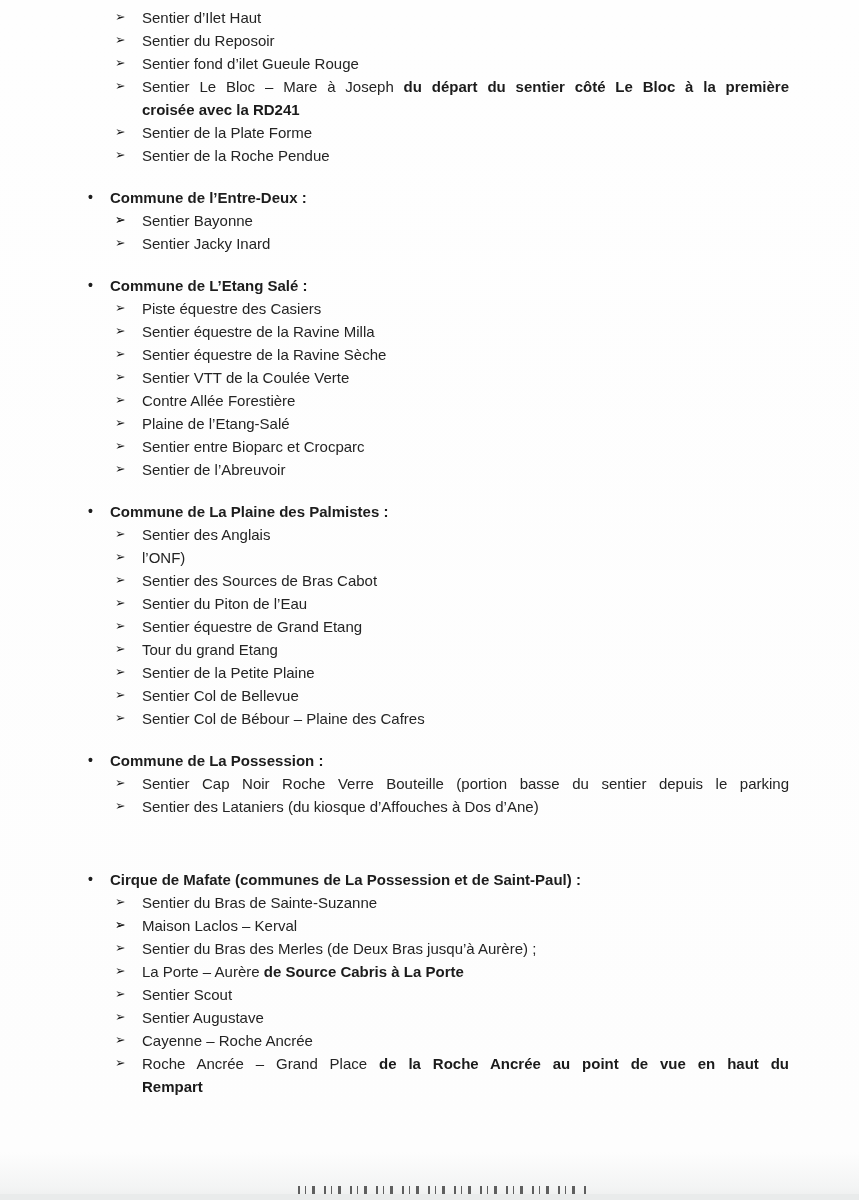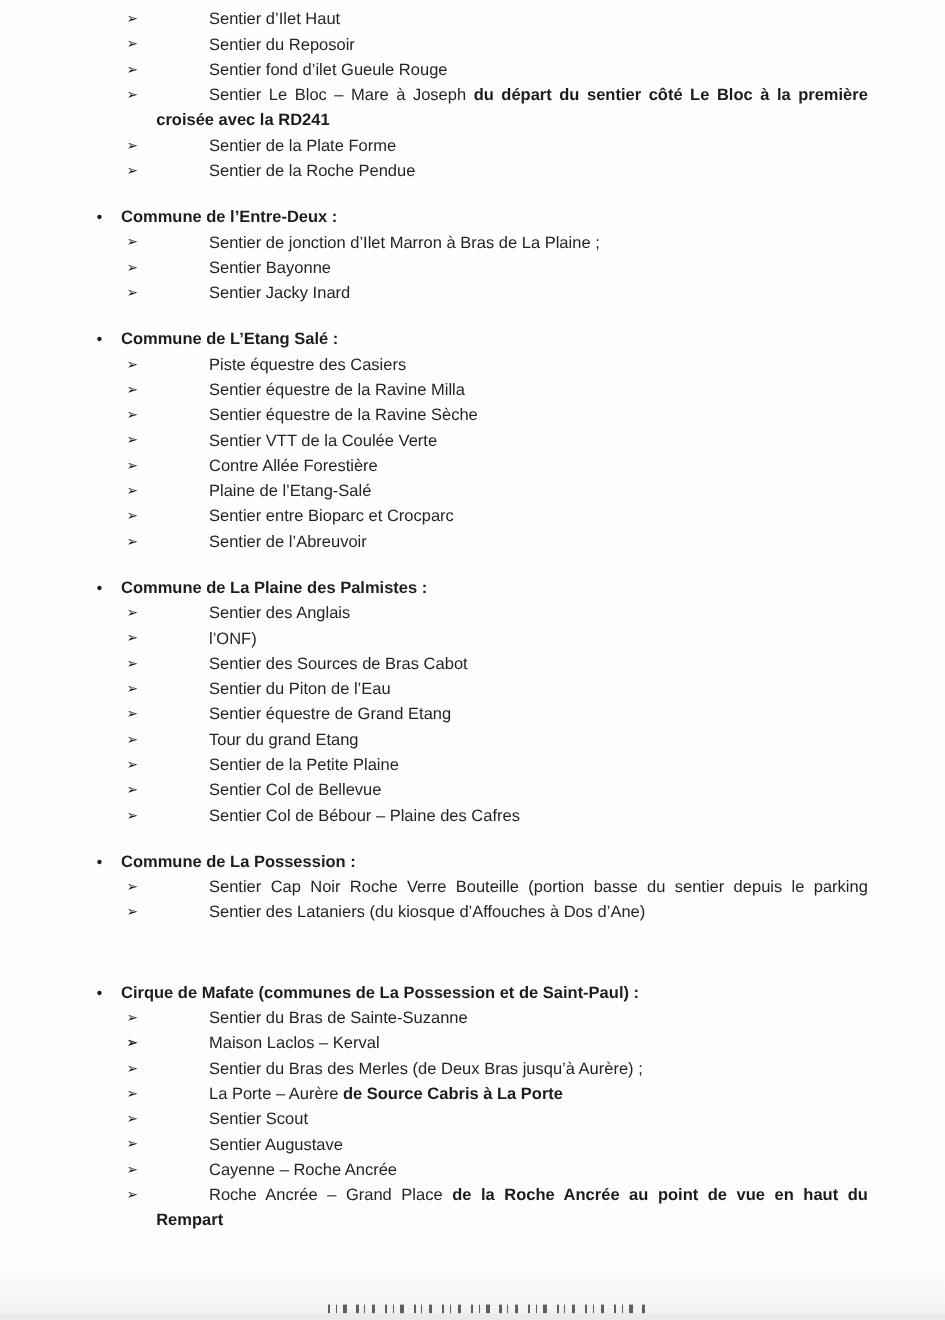--- a/index.html
+++ b/index.html
@@ -45,21 +45,21 @@
     text-align: justify;
     text-align-last: justify;
   }
   .item .line .arrow {
     position: absolute;
     left: 27px; top: 0;
     font-size: 12.5px;
     color: #1a1a1a;
   }
   .item .line .b { font-weight: 700; color: #1b1b1b; text-align: right; }
-  .item .line .n { font-weight: 400; margin-left: 48px; }
+  .item .line .n { font-weight: 400; }
   .cutoff {
     position: absolute;
     top: 1186px; left: 298px;
     width: 290px; height: 8px;
     background: repeating-linear-gradient(90deg,
       #2e2e2e 0 2px, transparent 2px 7px,
       #2e2e2e 7px 8px, transparent 8px 14px,
       #2e2e2e 14px 17px, transparent 17px 26px);
     filter: blur(0.4px);
     opacity: 0.75;
@@ -93,21 +93,21 @@
         <div class="item">
           <div class="line l1"><span class="arrow">➢</span><span class="n">Sentier de la Plate Forme</span></div>
         </div>
         <div class="item">
           <div class="line l1"><span class="arrow">➢</span><span class="n">Sentier de la Roche Pendue</span></div>
         </div>
       </div>
       <div class="section">
         <div class="hdr"><span class="bullet">•</span><span class="hdr-text">Commune de l’Entre-Deux :</span></div>
         <div class="item">
-          <div class="line l1"><span class="arrow">➢</span><span class="n">Sentier de jonction d’Ilet Marron à Bras de La Plaine ;</span></div>
+          <div class="line l1"><span class="arrow">➢</span></div>
         </div>
         <div class="item">
           <div class="line l1"><span class="arrow">➢</span><span class="n">Sentier Bayonne</span></div>
         </div>
         <div class="item">
           <div class="line l1"><span class="arrow">➢</span><span class="n">Sentier Jacky Inard</span></div>
         </div>
       </div>
       <div class="section">
         <div class="hdr"><span class="bullet">•</span><span class="hdr-text">Commune de L’Etang Salé :</span></div>

